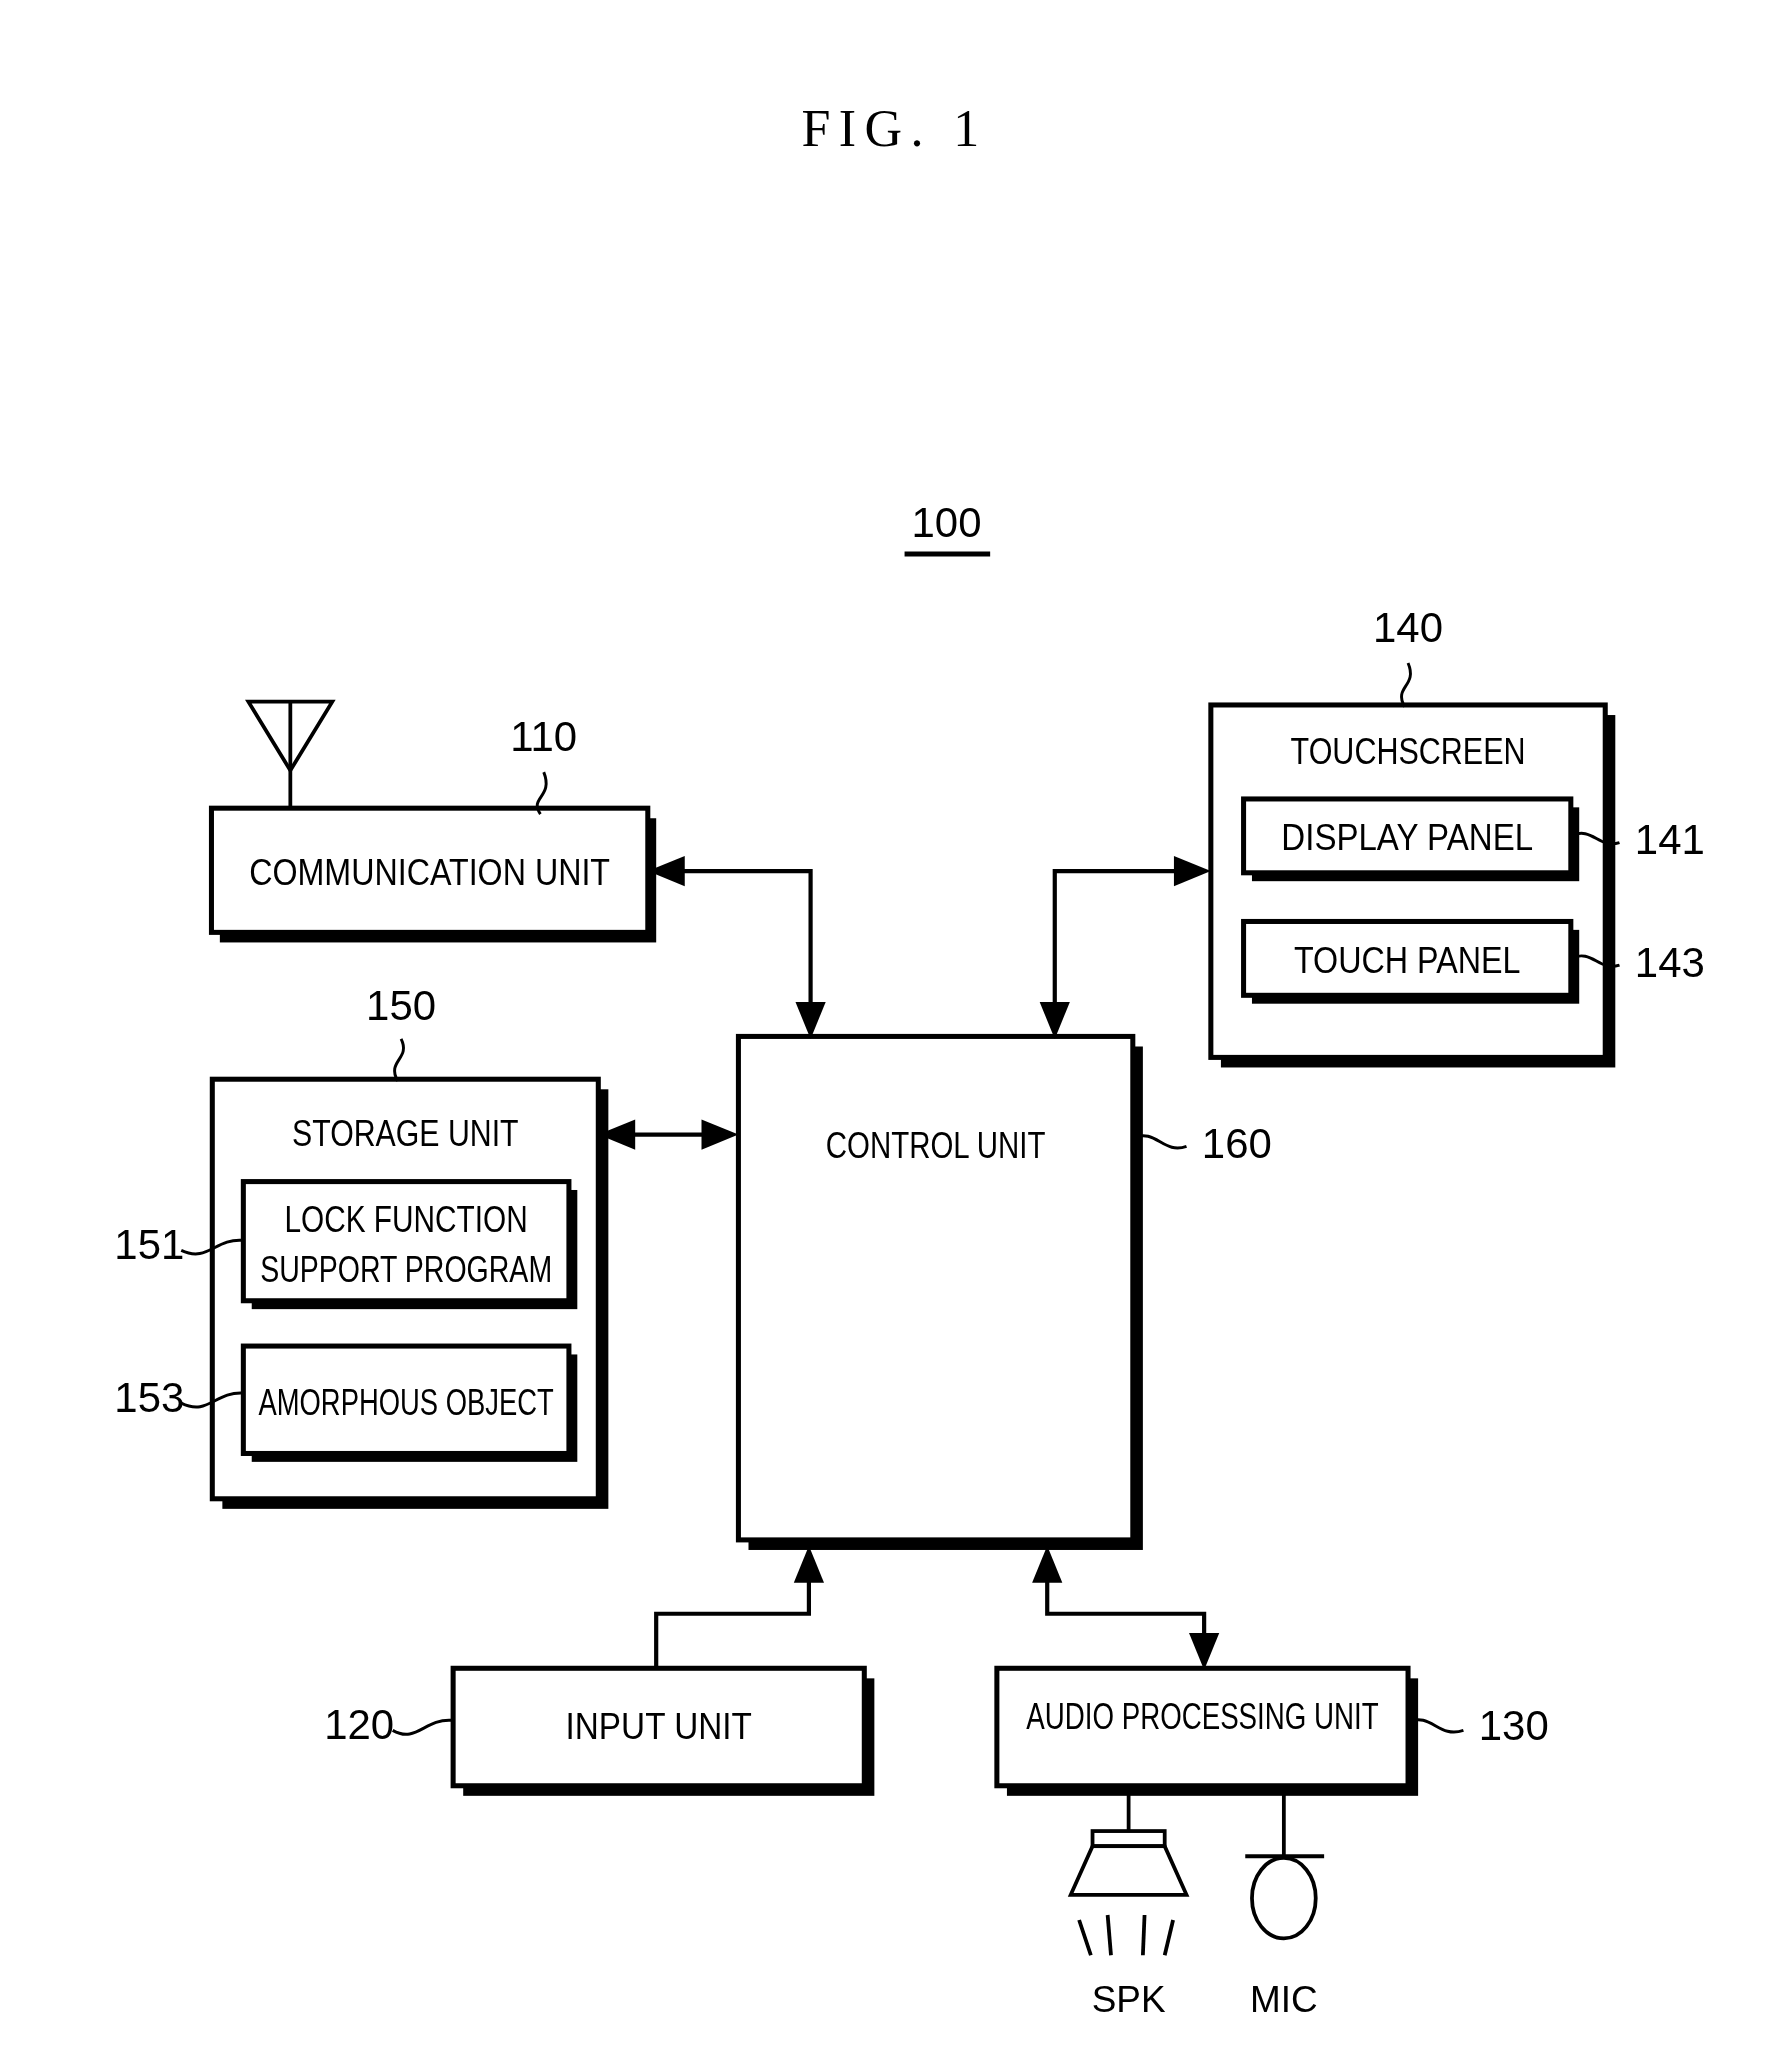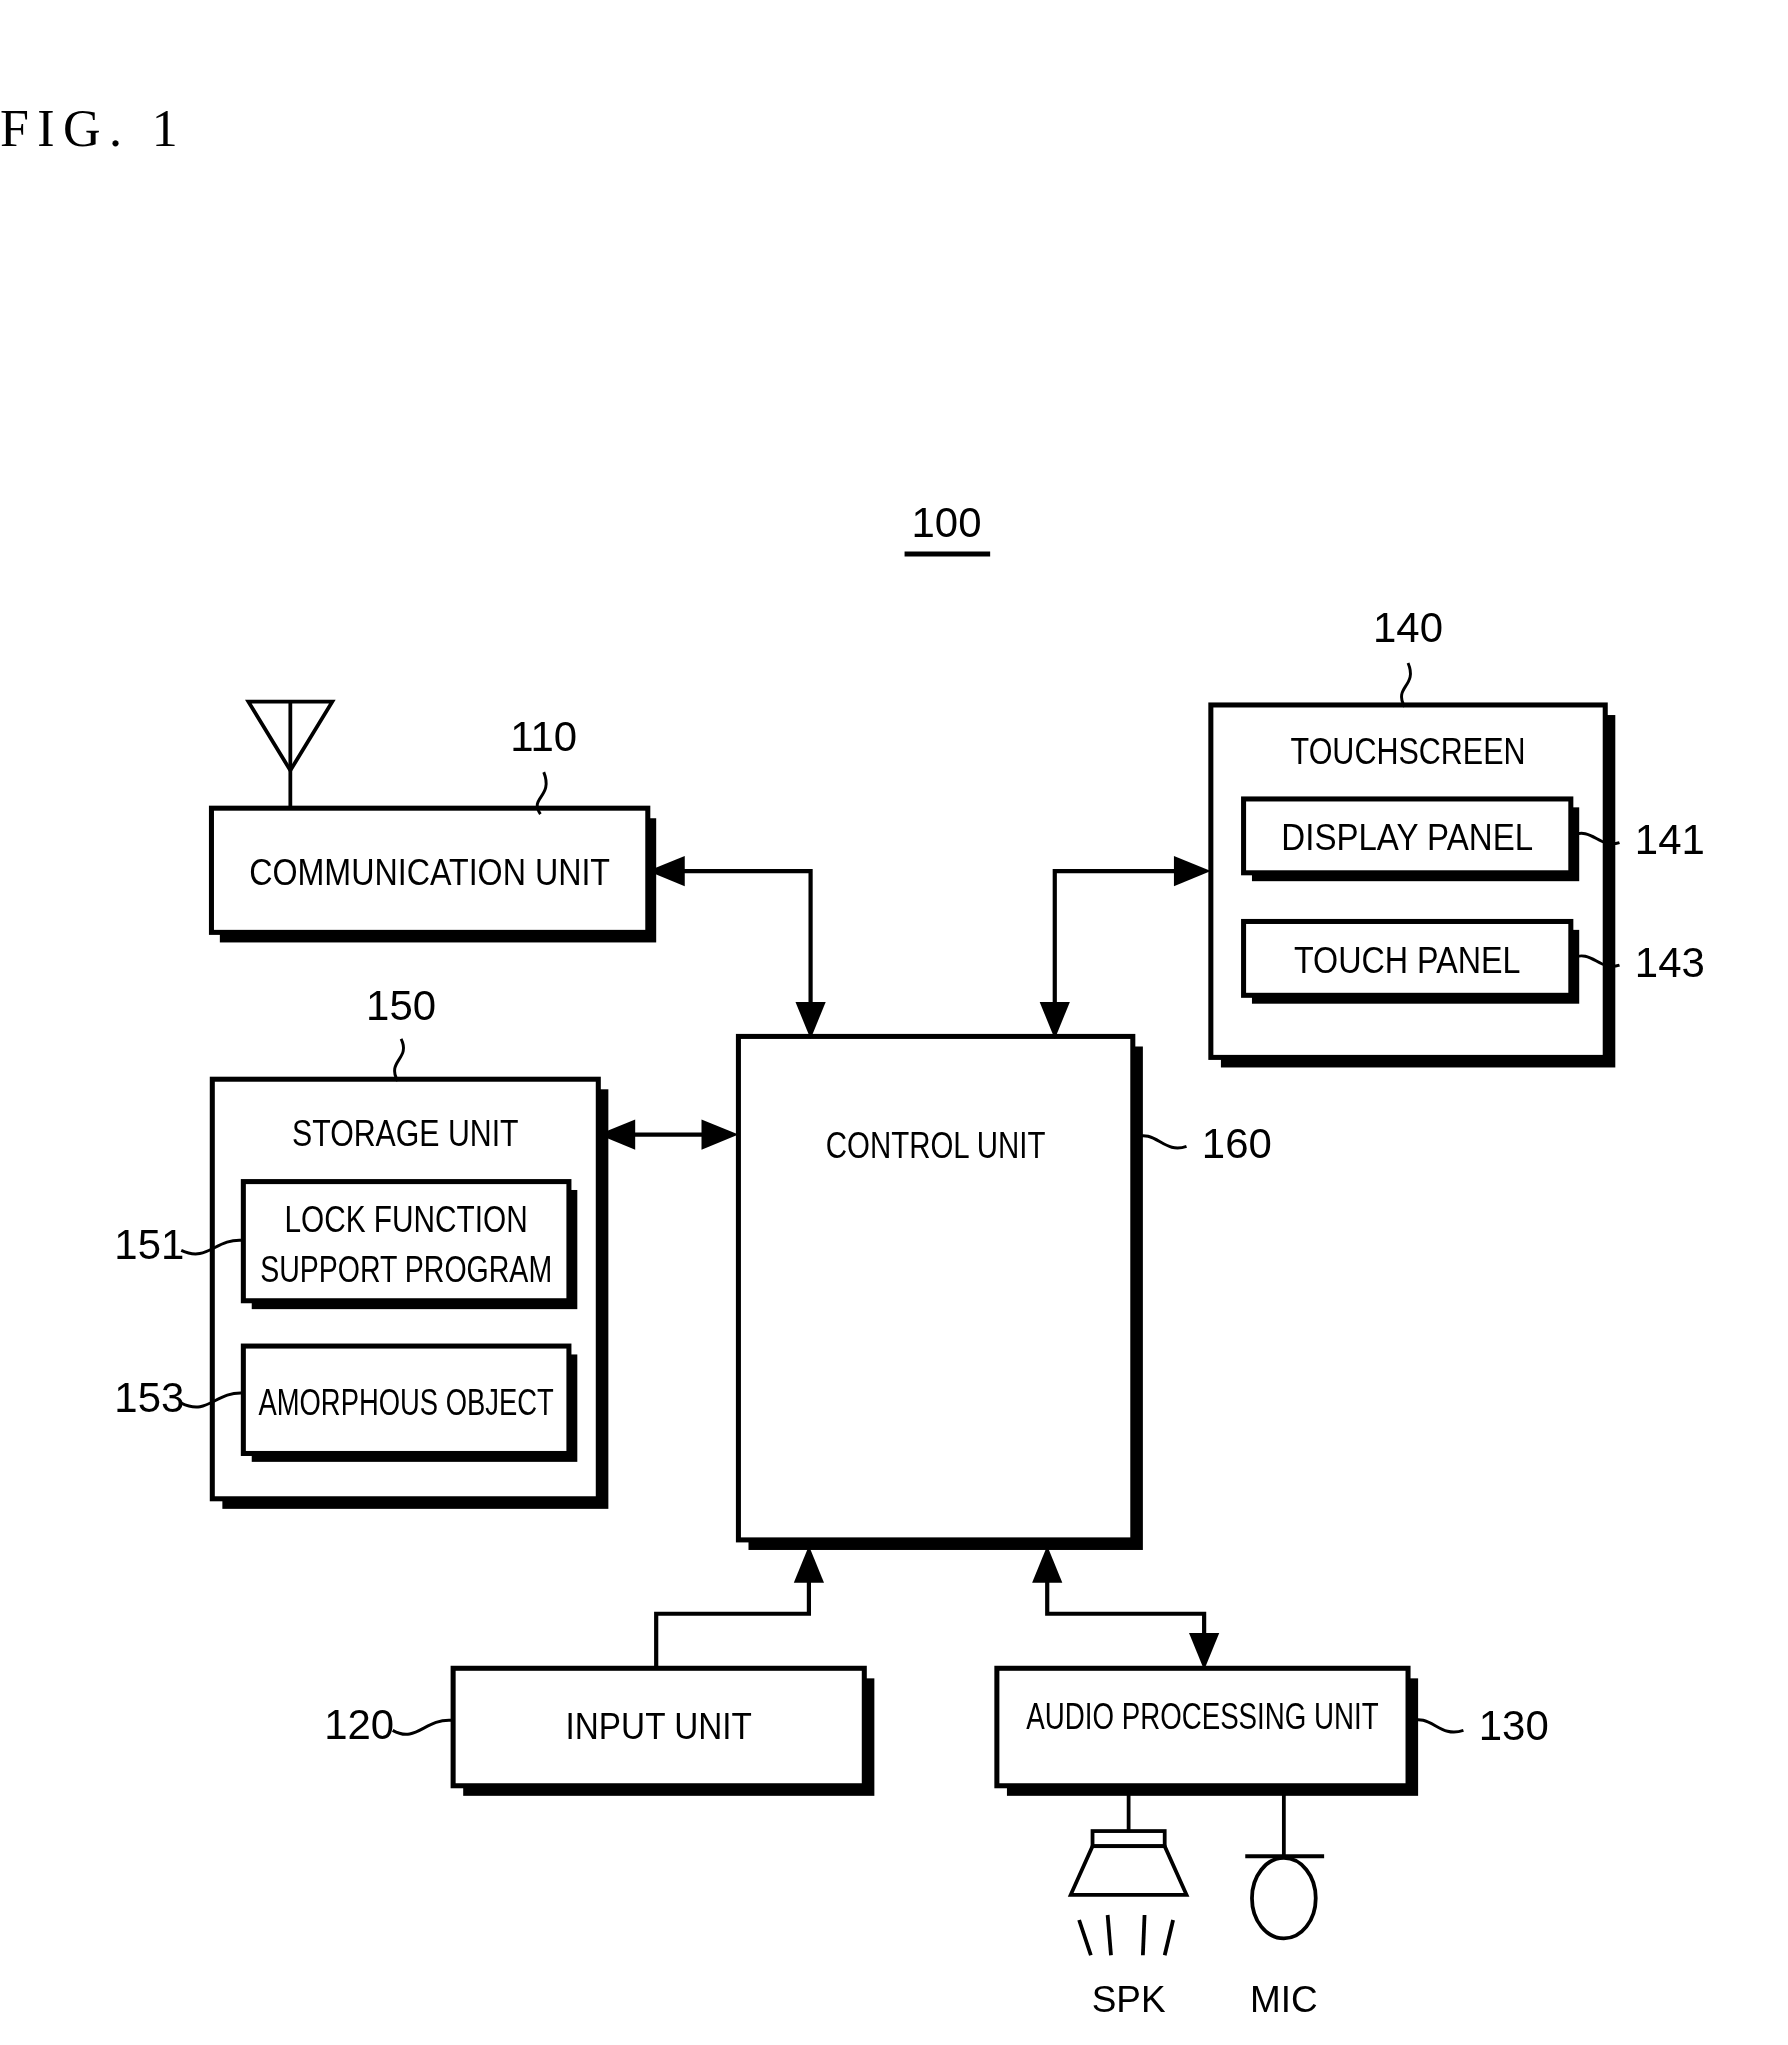--- a/index.html
+++ b/index.html
@@ -18,20 +18,21 @@
     position: absolute;
     left: 0;
     top: 0;
     width: 1789px;
     height: 2046px;
   }
   .fig-title {
     position: absolute;
     width: 100%;
     top: 99px;
+    text-align: center;
     font-family: "Liberation Serif", serif;
     font-size: 52px;
     letter-spacing: 8.4px;
     color: #000;
   }
   svg.diagram {
     position: absolute;
     left: 0;
     top: 0;
   }

